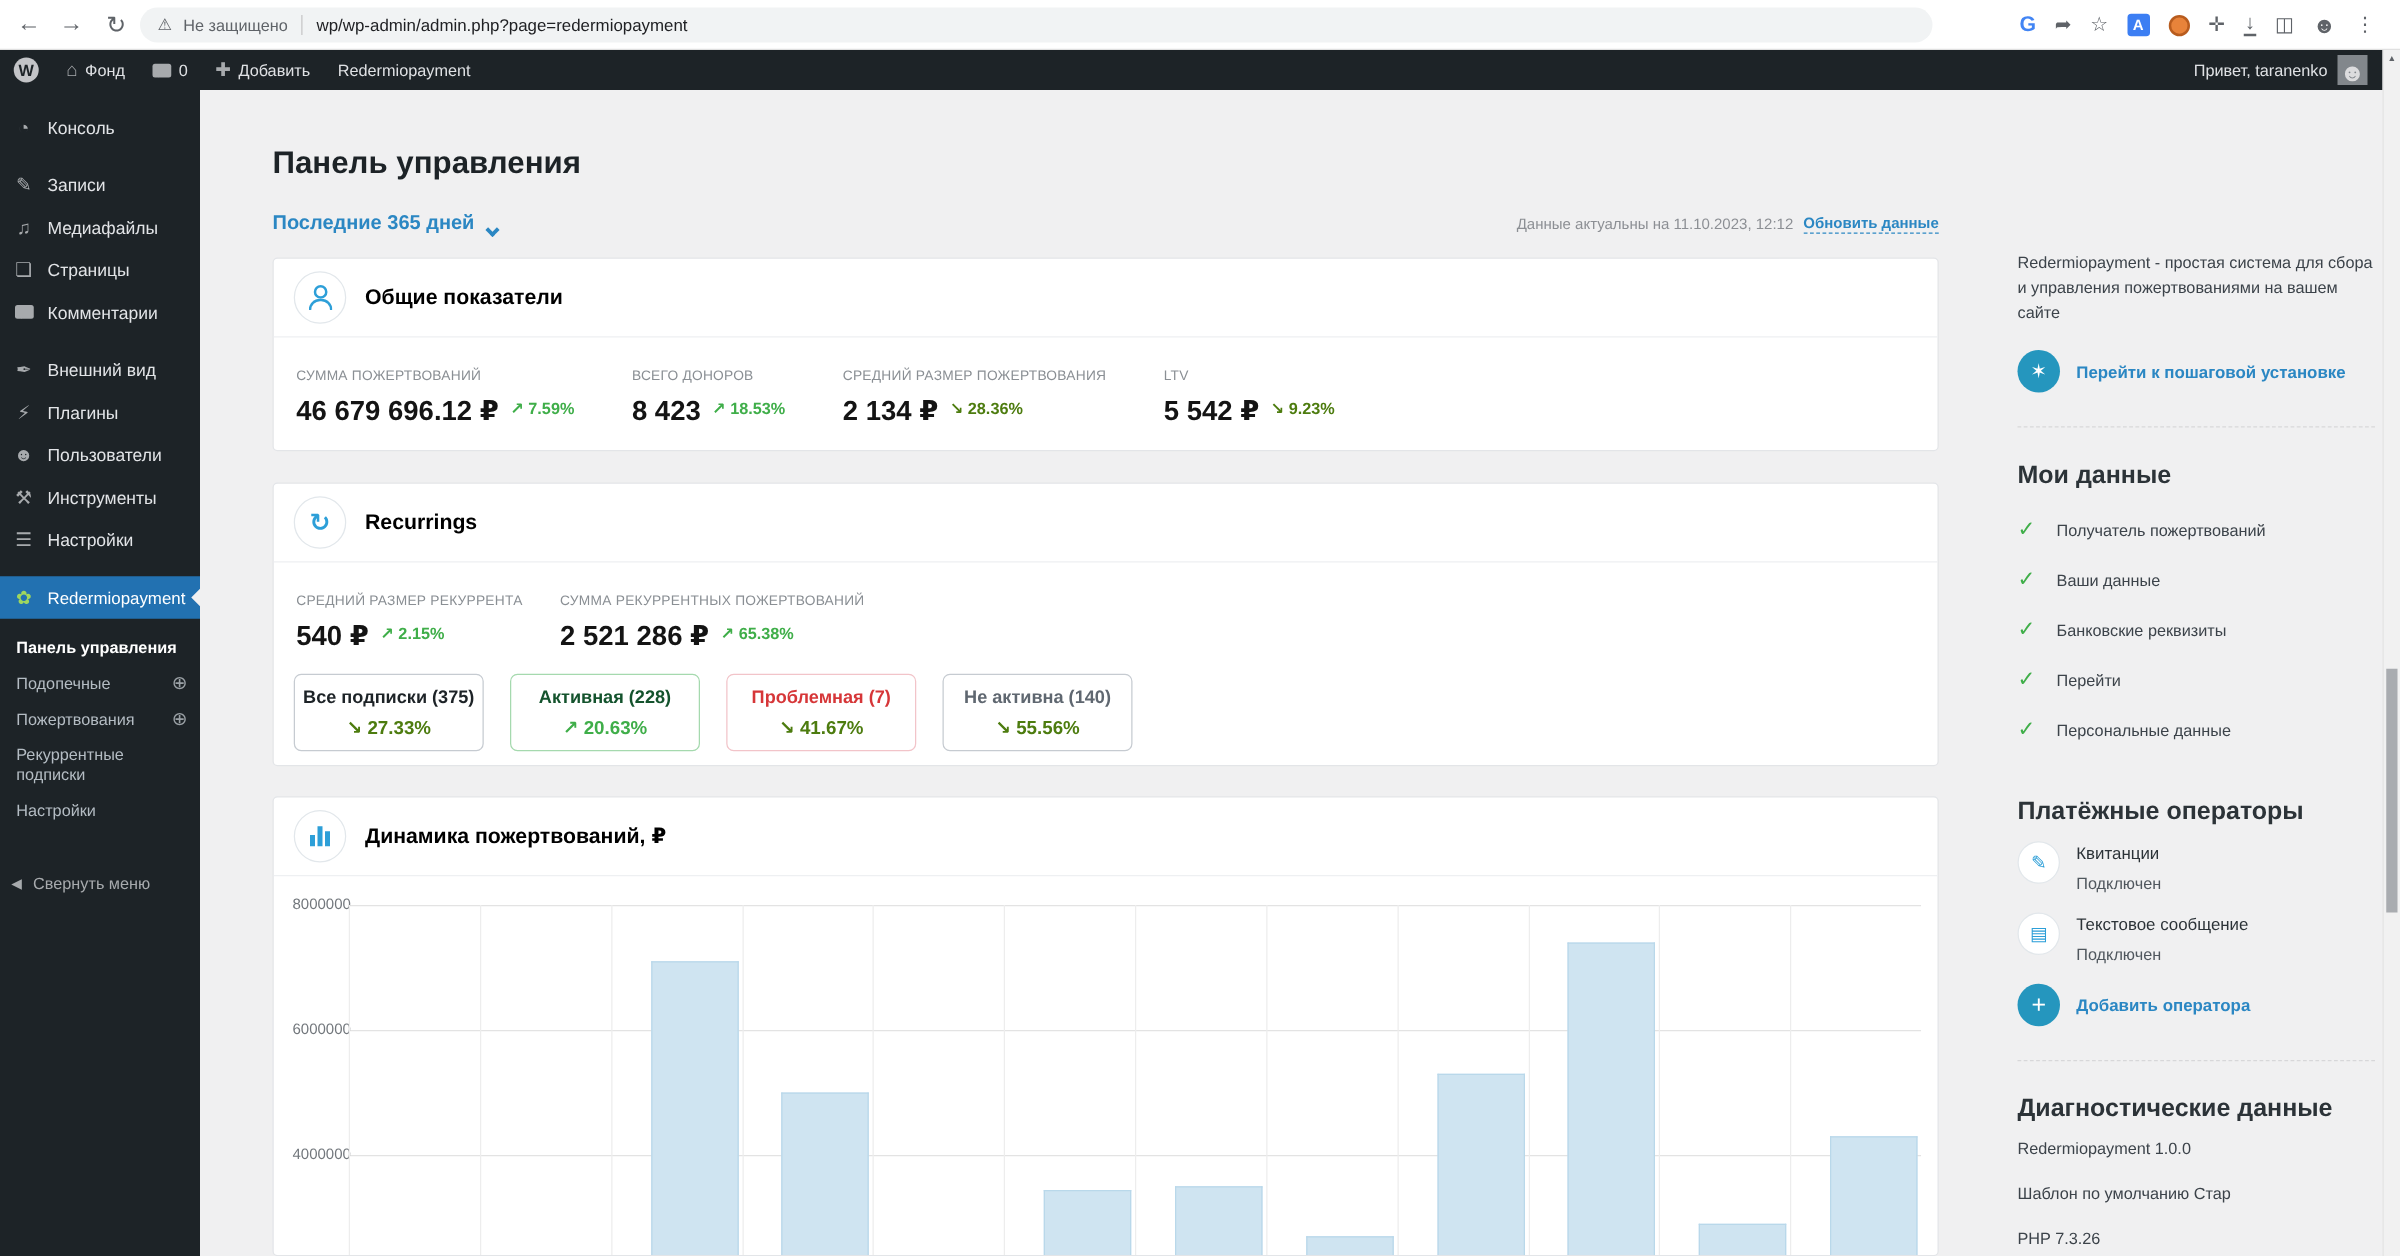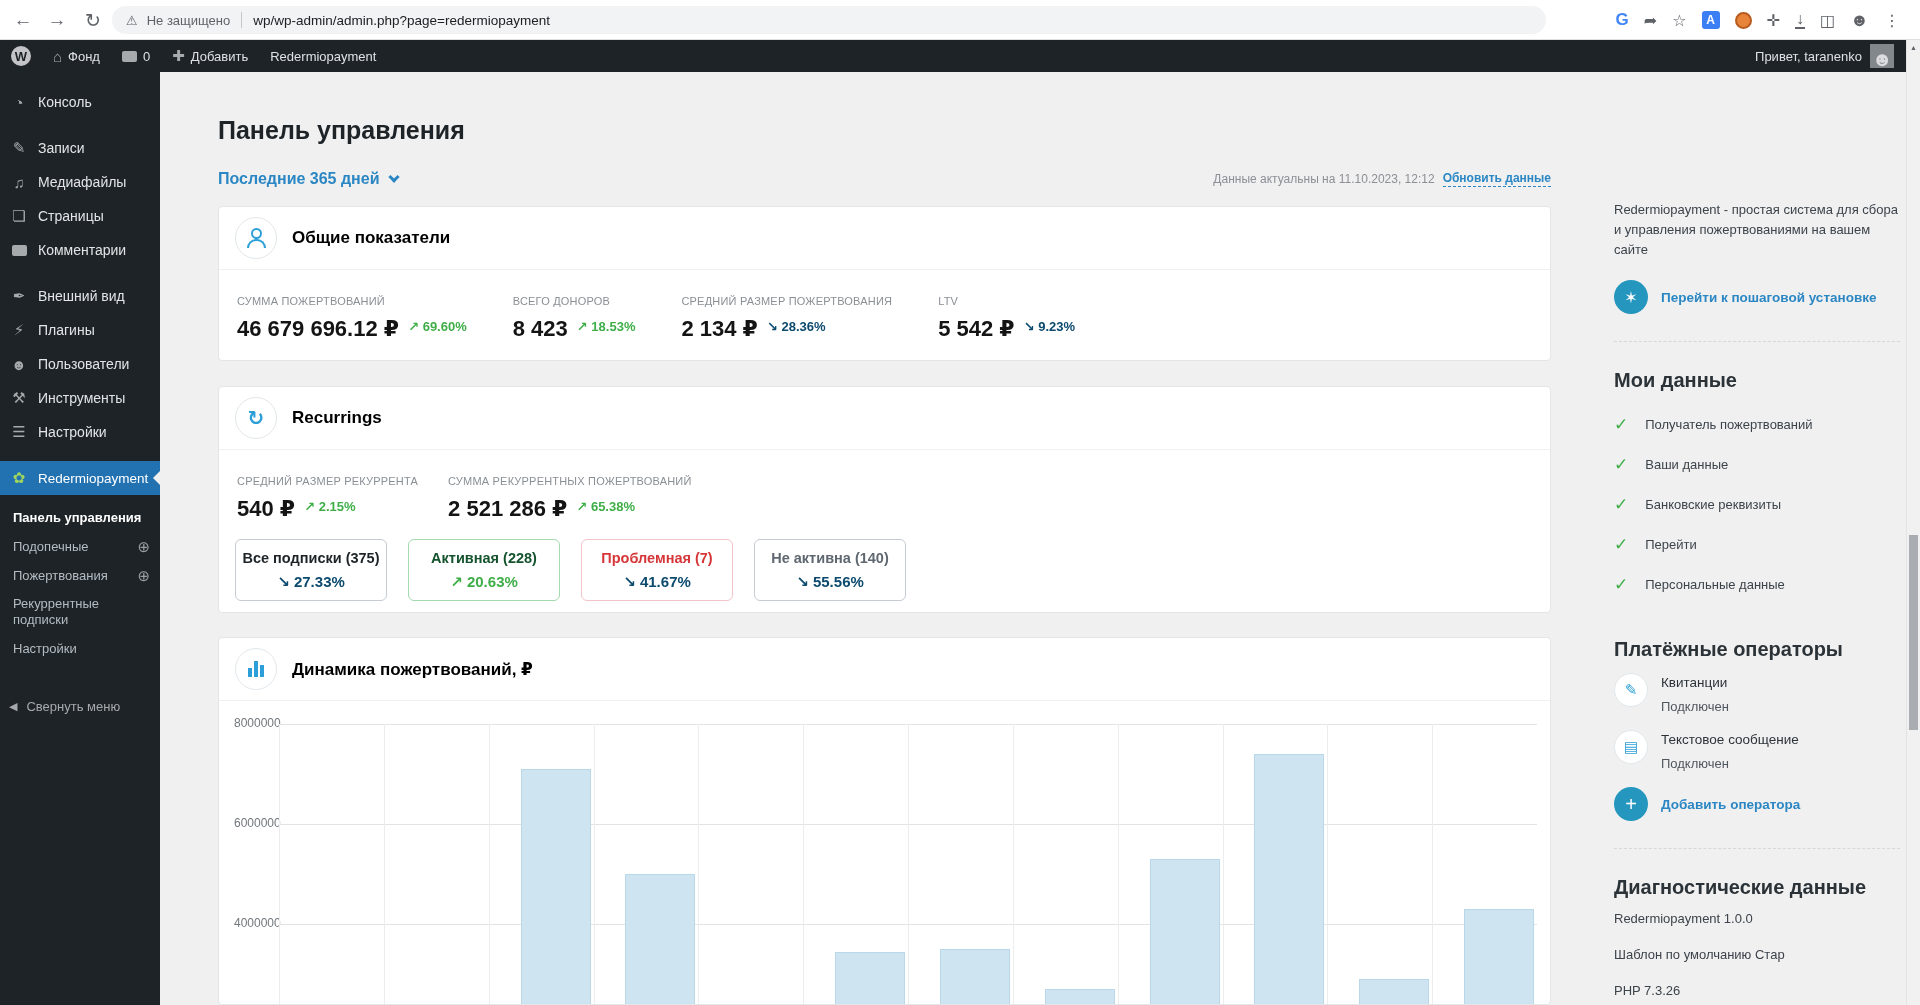--- a/index.html
+++ b/index.html
@@ -47,21 +47,21 @@
   .submenu{padding:8px 0 4px;}
   .submenu-item{min-height:29px;display:flex;align-items:center;padding:2px 10px 2px 13px;color:#b4bcc3;font-size:13px;cursor:pointer;line-height:16px;}
   .submenu-item.current{color:#fff;font-weight:bold;}
   .submenu-item .plus-ico{margin-left:auto;color:#9aa0a5;font-size:15px;}
   .collapse-item{margin-top:22px;height:34px;display:flex;align-items:center;gap:9px;padding-left:9px;color:#a7aaad;font-size:13px;cursor:pointer;}
 
   
   .content-bg{position:absolute;top:72px;left:160px;right:0;bottom:0;background:#f0f0f1;}
   .page-title{position:absolute;left:218px;top:116px;font-size:25px;font-weight:600;color:#1d2327;}
   .period-row{position:absolute;left:218px;top:170px;width:1333px;display:flex;align-items:center;}
-  .period-sel{display:flex;align-items:center;gap:10px;color:#2b87c3;font-size:16px;font-weight:600;cursor:pointer;}
+  .period-sel{display:flex;align-items:flex-end;gap:10px;color:#2b87c3;font-size:16px;font-weight:600;cursor:pointer;}
   .chev{width:8px;height:8px;border-right:3px solid #2b87c3;border-bottom:3px solid #2b87c3;transform:rotate(45deg);margin-top:-5px;}
   .period-meta{margin-left:auto;display:flex;align-items:center;font-size:12px;color:#8c8f94;}
   .refresh-link{color:#2b87c3;font-weight:600;margin-left:8px;border-bottom:1px dashed #2b87c3;padding-bottom:1px;cursor:pointer;}
 
   .card{position:absolute;left:218px;width:1333px;background:#fff;border:1px solid #e3e5e8;border-radius:4px;}
   .card1{top:206px;height:155px;}
   .card2{top:386px;height:227px;}
   .card3{top:637px;height:368px;overflow:hidden;}
   .card-head{height:63px;border-bottom:1px solid #eef0f2;display:flex;align-items:center;gap:15px;padding:0 16px;}
   .circle-ico{width:42px;height:42px;border-radius:50%;border:1px solid #e2e7eb;display:flex;align-items:center;justify-content:center;flex:none;}
@@ -74,21 +74,21 @@
   .mini-bars{display:flex;align-items:flex-end;gap:2px;height:16px;}
   .mini-bars i{display:block;width:4px;background:#2d9fd8;}
   .mb1{height:9px;}.mb2{height:16px;}.mb3{height:12px;}
 
   .stats-row{display:flex;gap:46px;padding:25px 18px 0;}
   .stats-row.recur{gap:30px;}
   .stat-label{font-size:11px;color:#8a8f94;margin-bottom:9px;letter-spacing:.2px;}
   .stat-value{font-size:22px;font-weight:600;color:#141414;}
   .delta{font-size:13px;font-weight:bold;margin-left:9px;vertical-align:5px;white-space:nowrap;}
   .delta.up{color:#3fae49;}
-  .delta.down{color:#0c4a6e;}
+  .delta.down{color:#4d7c0f;}
 
   .filters{display:flex;gap:21px;padding:17px 16px 0;}
   .filter-btn{width:152px;height:62px;background:#fff;border:1px solid #c6cbd1;border-radius:6px;cursor:pointer;
     display:flex;flex-direction:column;align-items:center;justify-content:center;gap:7px;}
   .filter-btn .f-title{font-size:14.5px;font-weight:600;color:#1d2327;}
   .filter-btn .delta{margin-left:0;vertical-align:0;font-size:15px;}
   .filter-btn.f-active{border-color:#a5d9ae;}
   .filter-btn.f-active .f-title{color:#14532d;}
   .filter-btn.f-problem{border-color:#f2c4c9;}
   .filter-btn.f-problem .f-title{color:#d63638;}
@@ -267,21 +267,21 @@
 <div class="card card1">
   <div class="card-head">
     <span class="circle-ico">
         <span class="person-ico"></span>
       </span>
     <span class="card-title">Общие показатели</span>
   </div>
   <div class="stats-row">
     <div>
       <div class="stat-label">СУММА ПОЖЕРТВОВАНИЙ</div>
-      <div><span class="stat-value">46 679 696.12 ₽</span><span class="delta up"><span>↗</span> <span>69.60%</span></span></div>
+      <div><span class="stat-value">46 679 696.12 ₽</span><span class="delta up"><span>↗</span> <span>7.59%</span></span></div>
     </div>
     <div>
       <div class="stat-label">ВСЕГО ДОНОРОВ</div>
       <div><span class="stat-value">8 423</span><span class="delta up"><span>↗</span> <span>18.53%</span></span></div>
     </div>
     <div>
       <div class="stat-label">СРЕДНИЙ РАЗМЕР ПОЖЕРТВОВАНИЯ</div>
       <div><span class="stat-value">2 134 ₽</span><span class="delta down"><span>↘</span> <span>28.36%</span></span></div>
     </div>
     <div>

